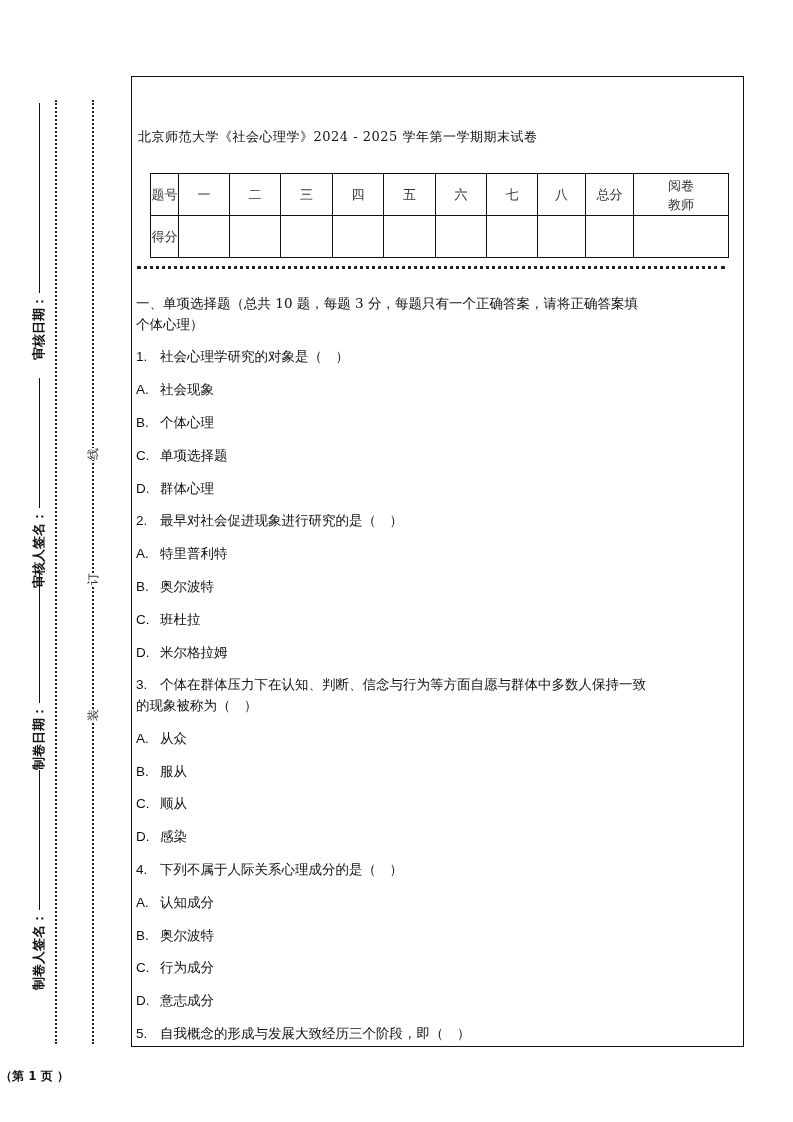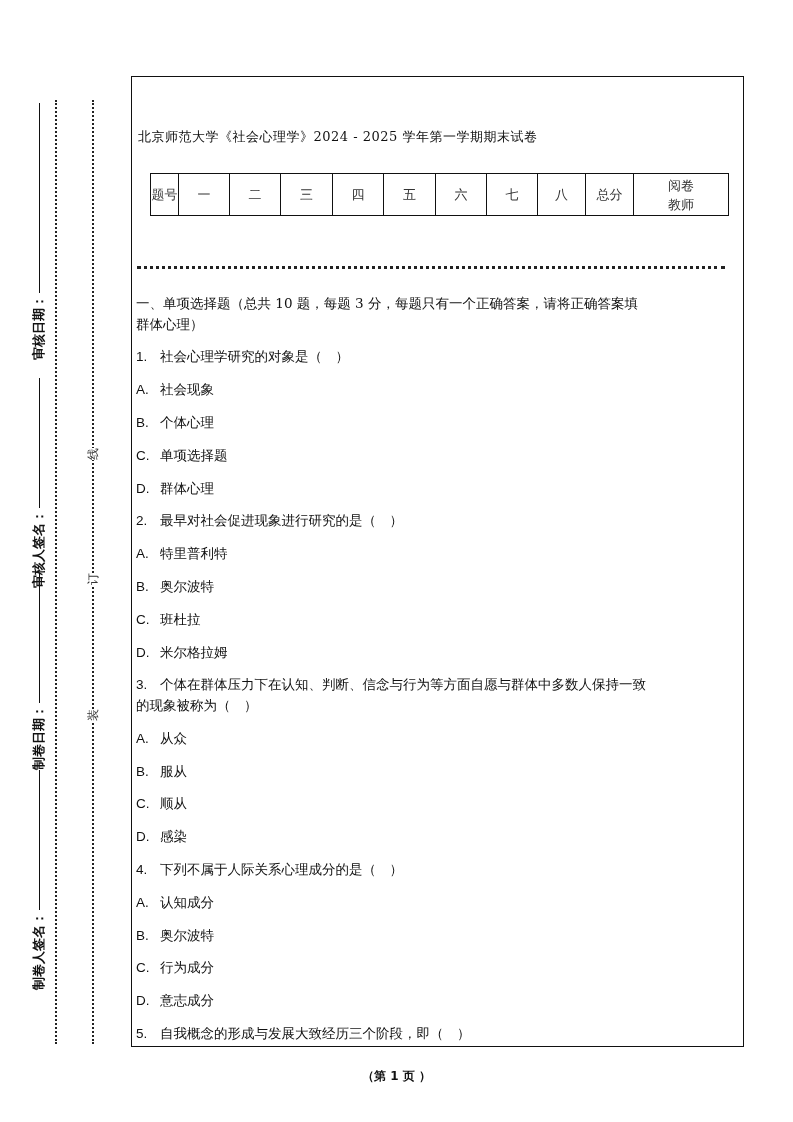--- a/index.html
+++ b/index.html
@@ -17,21 +17,21 @@
            border:1.5px solid #111; box-sizing:border-box; }
   .title { position:absolute; left:6px; top:10px; font-size:13px; letter-spacing:0.5px; white-space:nowrap;margin-top:41px; }
   .info { position:absolute; left:30px; top:56px; font-size:11.5px; display:flex; align-items:flex-end; white-space:nowrap; }
   .info .blank { display:inline-block; border-bottom:1px solid #111; height:12px; margin-right:4px; }
   table.score { position:absolute; left:18px; top:96px; border-collapse:collapse; font-size:13px;border-radius:30px; }
   table.score td { border:1.2px solid #111; text-align:center; padding:0; color:#333; }
   .sep { position:absolute; left:5px; top:189px; width:588px; border-top:3px dotted #222; }
   .content { position:absolute; left:4px; top:216px; width:605px; font-size:13.5px; line-height:20px; }
   .content .row { position:absolute; left:0; white-space:nowrap; }
   .content .lbl { font-family:"Liberation Sans","DejaVu Sans",sans-serif; display:inline-block; width:24px; }
-  .footer { position:absolute; left:0; width:793px; top:1068px; text-align:center;
+  .footer { position:absolute; left:0; width:793px; top:1068px; text-align:left;
             font-size:12px; font-weight:bold; font-family:"DejaVu Sans","Liberation Sans",sans-serif; }
 </style>
 </head>
 <body>
 
 <div class="binding">
   <div class="dotline" style="left:55px; top:100px; height:944px;"></div>
   <div class="dotline" style="left:92px; top:100px; height:944px;"></div>
 
   <div class="vlabel" style="left:30px; top:360px;">
@@ -71,28 +71,41 @@
       <td style="width:51px">五</td>
       <td style="width:50px">六</td>
       <td style="width:50px">七</td>
       <td style="width:47px">八</td>
       <td style="width:47px">总分</td>
       <td style="width:94px; line-height:19px;margin-top:42px;">
         <div>阅卷</div>
         <div>教师</div>
       </td>
     </tr>
+    <tr style="height:42px">
+      <td style="line-height:19px;">得分</td>
+      <td></td>
+      <td></td>
+      <td></td>
+      <td></td>
+      <td></td>
+      <td></td>
+      <td></td>
+      <td></td>
+      <td></td>
+      <td></td>
+    </tr>
   </tbody>
     </table>
 
   <div class="sep"></div>
 
   <div class="content">
     <div class="row" style="top:0px">一、单项选择题（总共 10 题，每题 3 分，每题只有一个正确答案，请将正确答案填</div>
-    <div class="row" style="top:21px">群体心理）</div>
+    <div class="row" style="top:21px">个体心理）</div>
 
     <div class="row" style="top:53px"><span class="lbl">1.</span><span>社会心理学研究的对象是（　）</span></div>
     <div class="row" style="top:86px"><span class="lbl">A.</span><span>社会现象</span></div>
     <div class="row" style="top:119px"><span class="lbl">B.</span><span>个体心理</span></div>
     <div class="row" style="top:152px"><span class="lbl">C.</span><span>单项选择题</span></div>
     <div class="row" style="top:185px"><span class="lbl">D.</span><span>群体心理</span></div>
 
     <div class="row" style="top:217px"><span class="lbl">2.</span><span>最早对社会促进现象进行研究的是（　）</span></div>
     <div class="row" style="top:250px"><span class="lbl">A.</span><span>特里普利特</span></div>
     <div class="row" style="top:283px"><span class="lbl">B.</span><span>奥尔波特</span></div>

